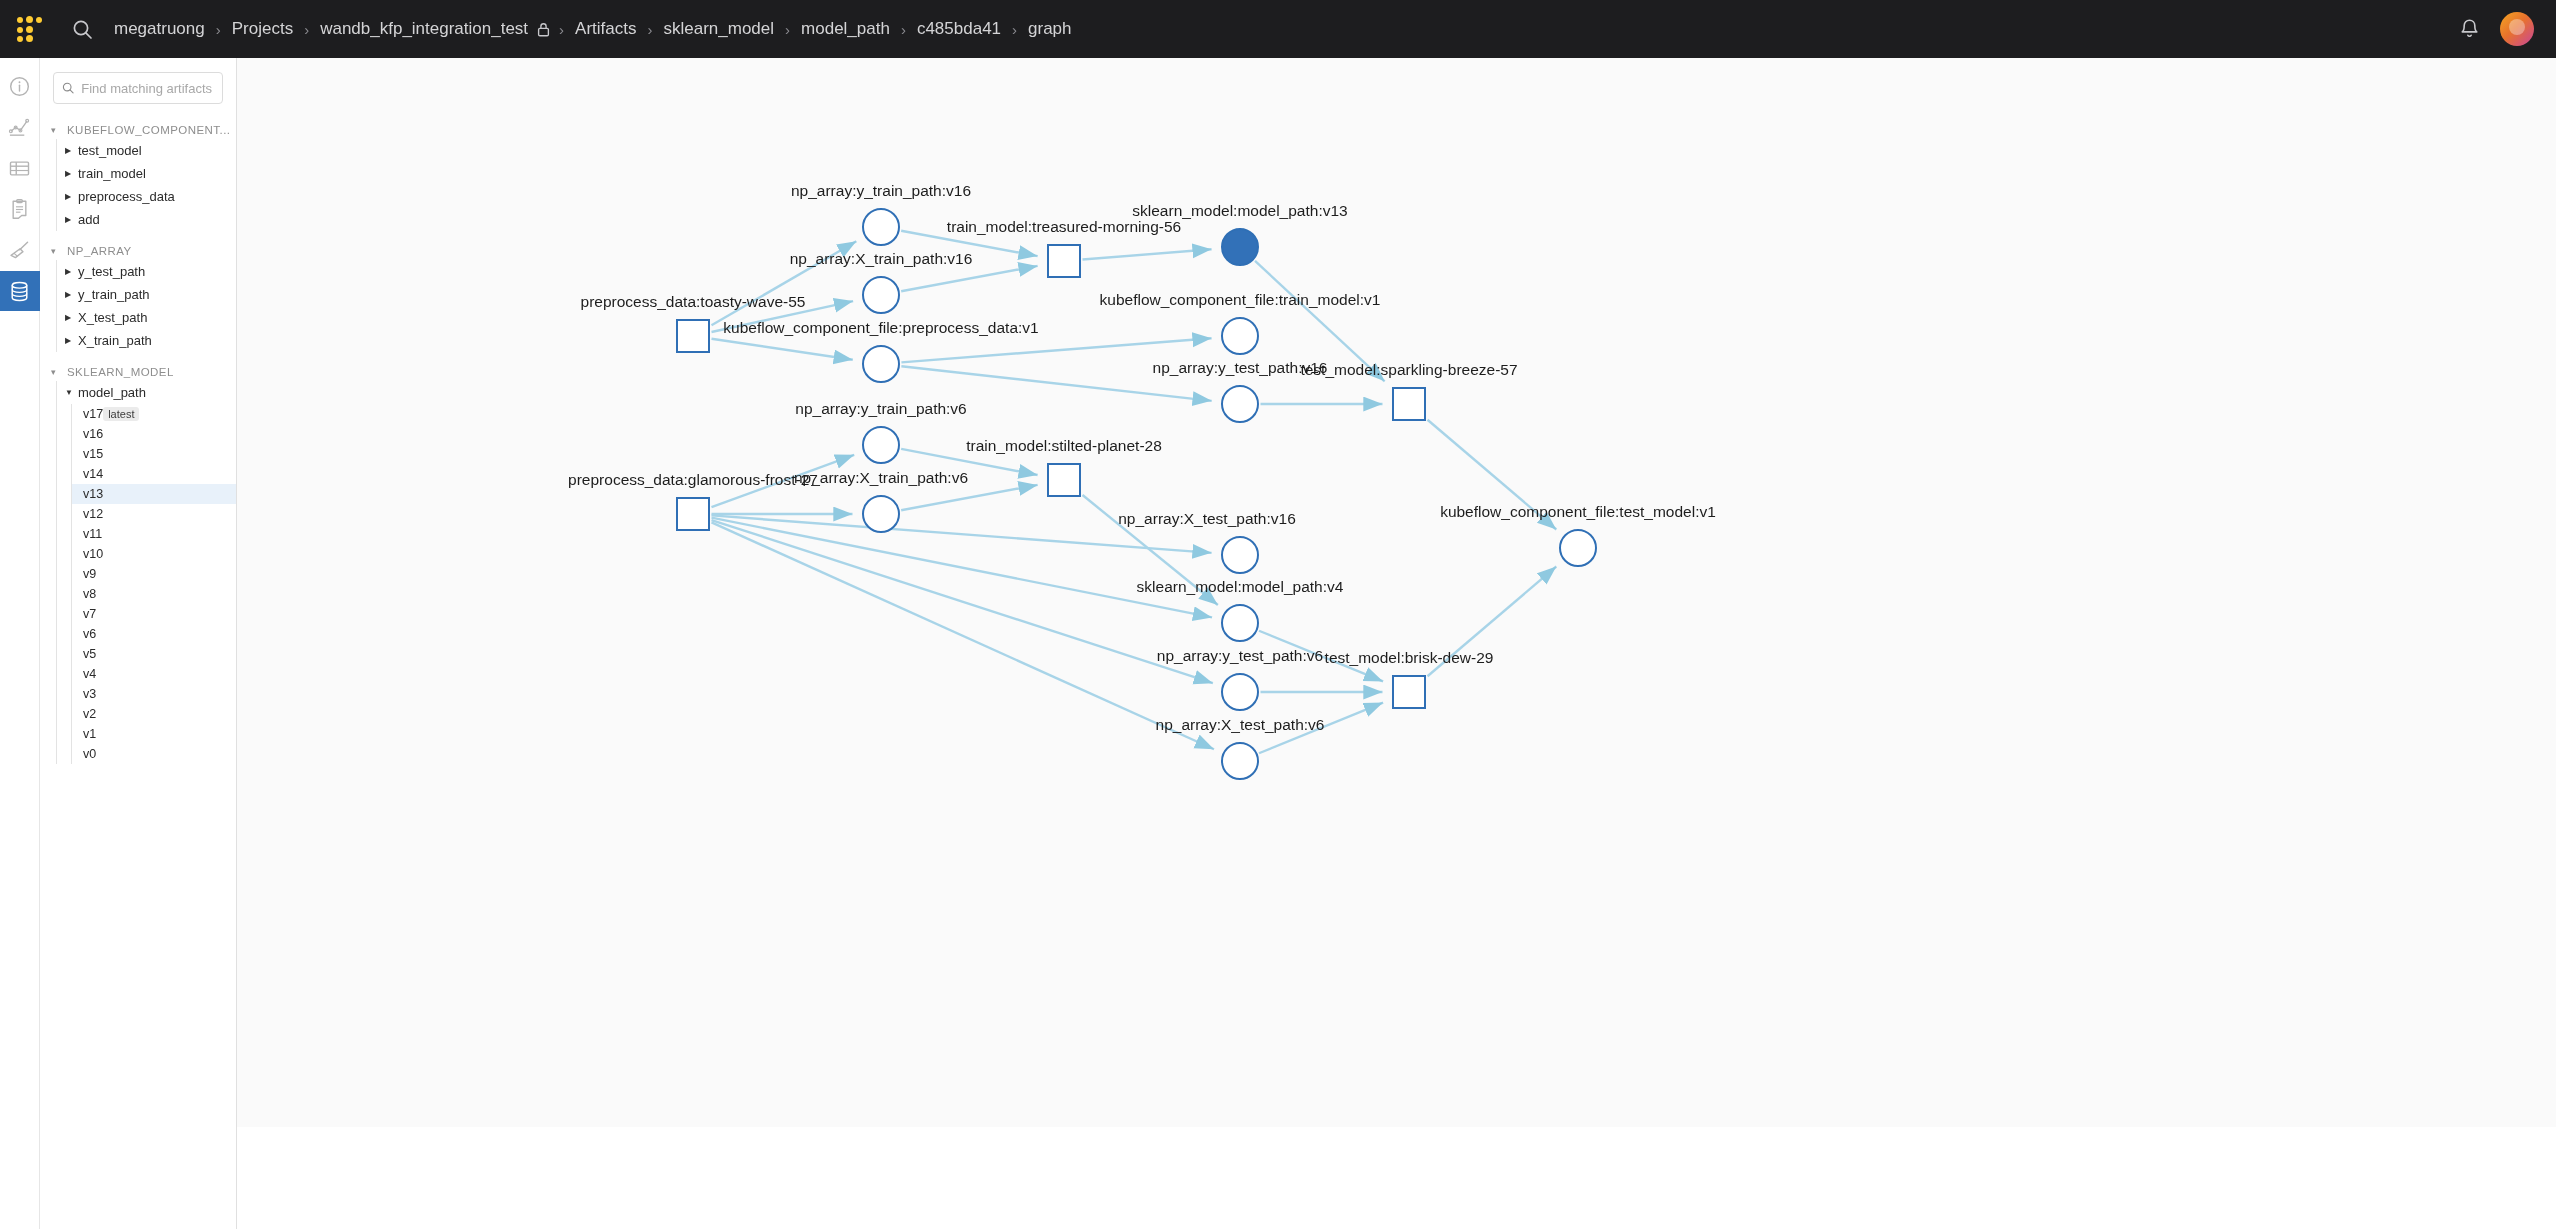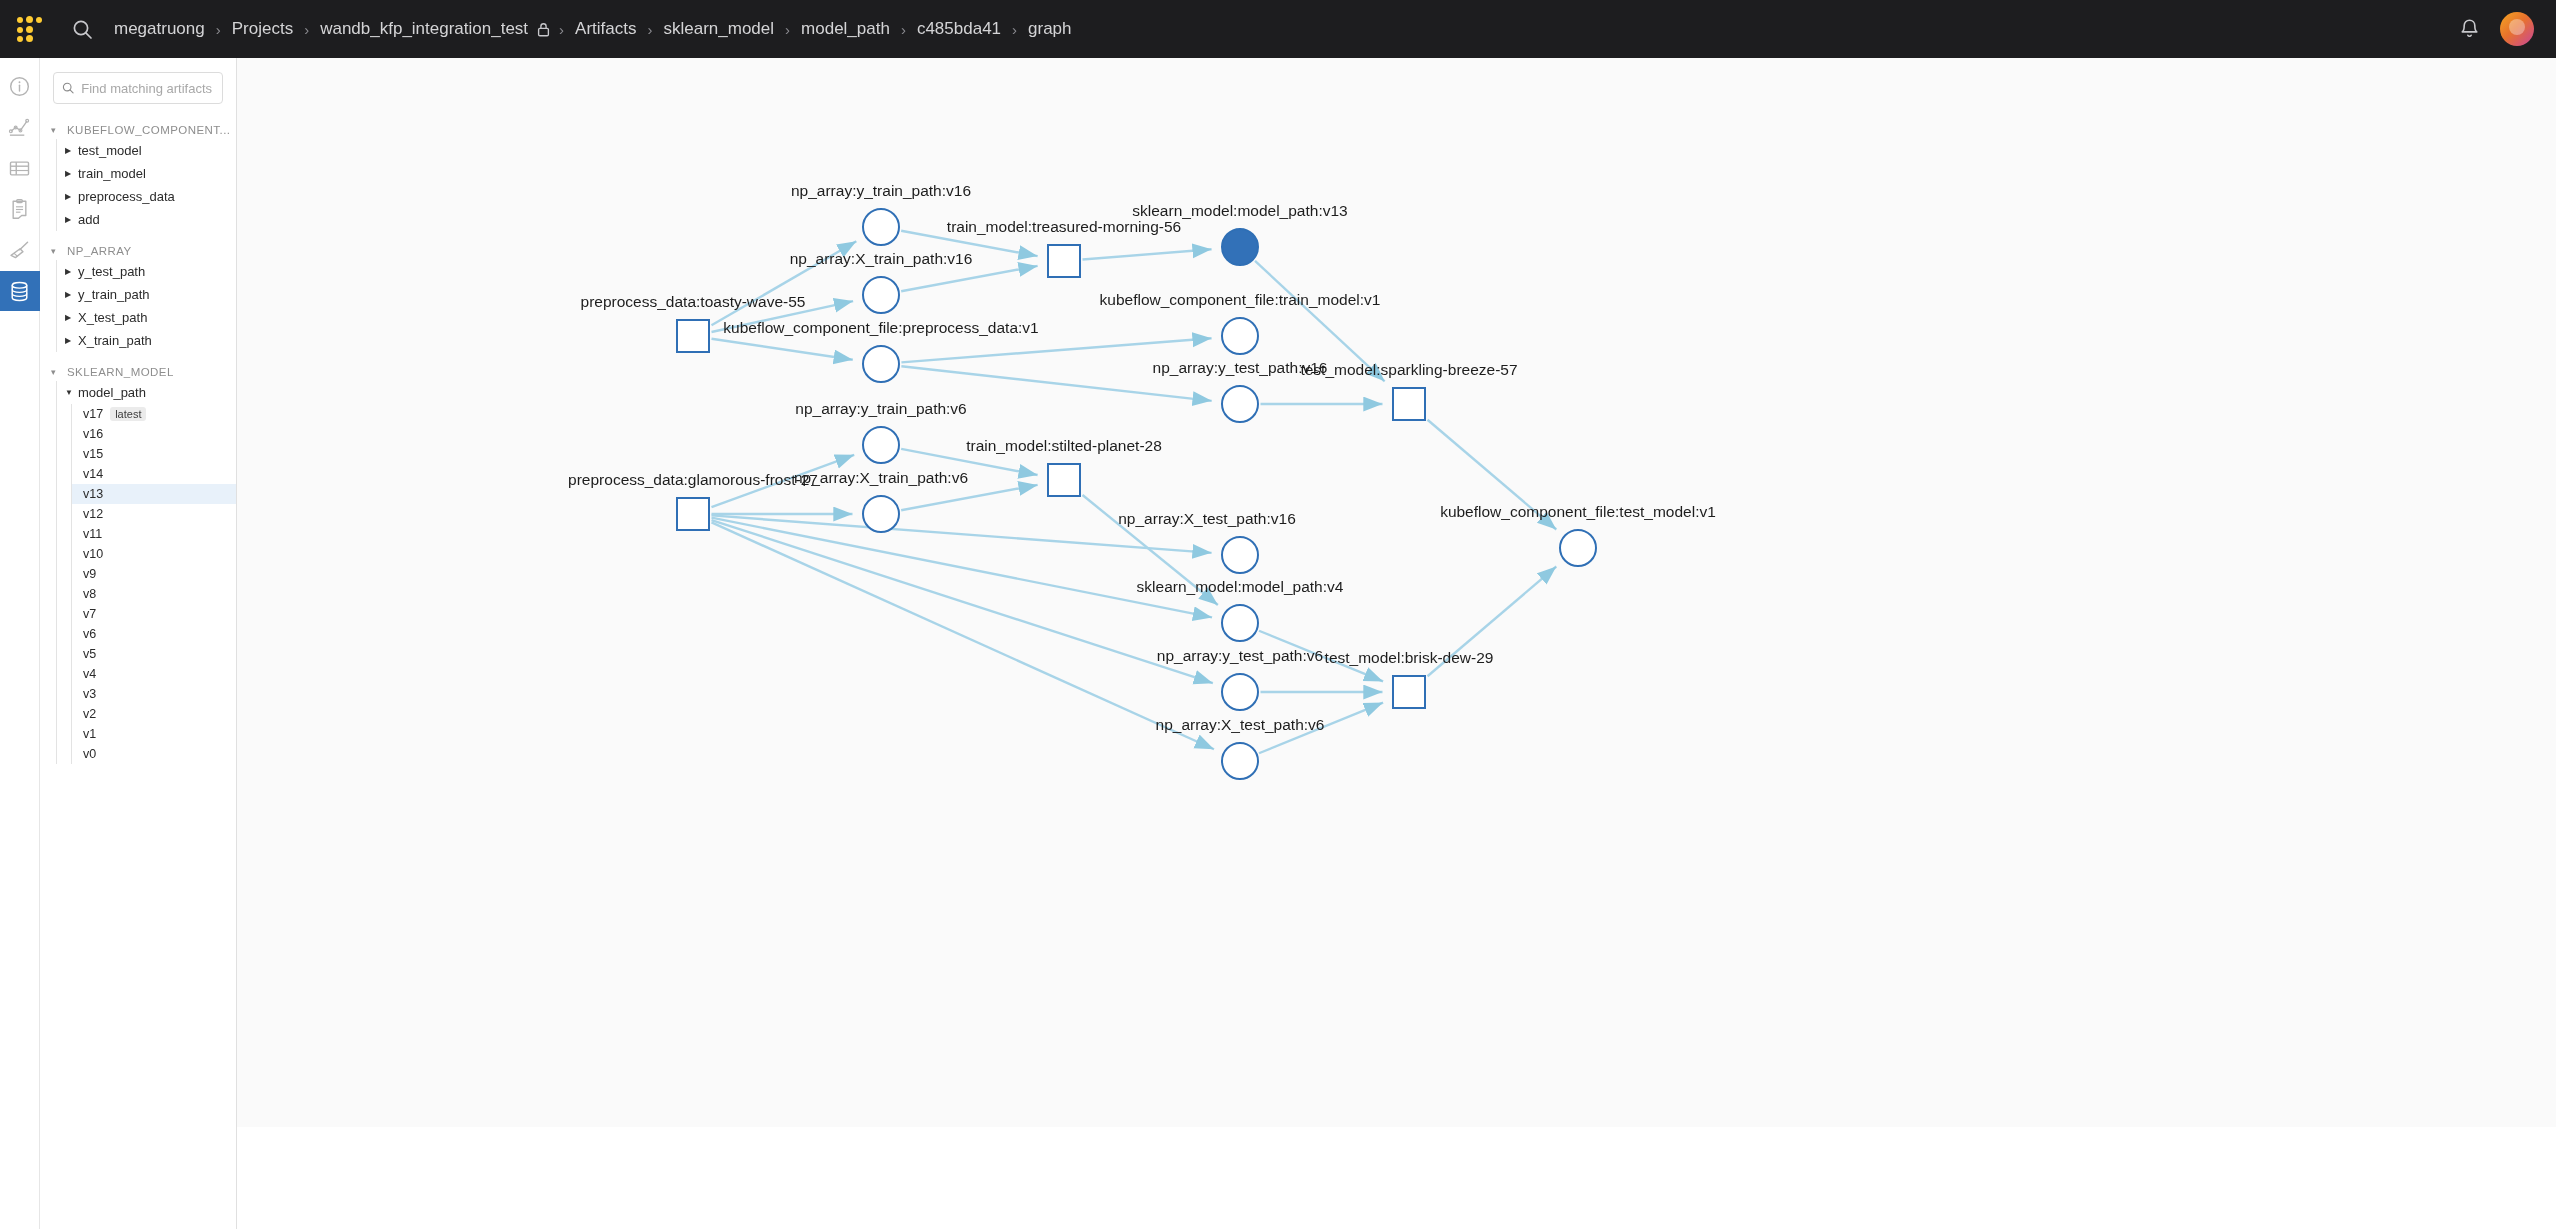--- a/index.html
+++ b/index.html
@@ -125,21 +125,21 @@
     display: flex; align-items: center;
     padding: 4px 0 4px 8px;
     font-size: 13px; color: #2b2b2b; cursor: pointer;
   }
   .tri {
     width: 13px; font-size: 8px; color: #333;
     display: inline-block; line-height: 1;
   }
   .versions { border-left: 1px solid #e3e3e3; margin-left: 14px; }
   .ver-row {
-    display: flex; align-items: center; gap: 7px;
+    display: flex; align-items: center; gap: 0;
     padding: 3px 0 3px 11px;
     font-size: 12.5px; color: #2b2b2b; cursor: pointer;
   }
   .ver-row.selected { background: #e8f1fa; }
   .badge {
     background: #ebebeb; color: #3c3c3c;
     border-radius: 3px; font-size: 11px;
     padding: 1px 5px;
   }
 

